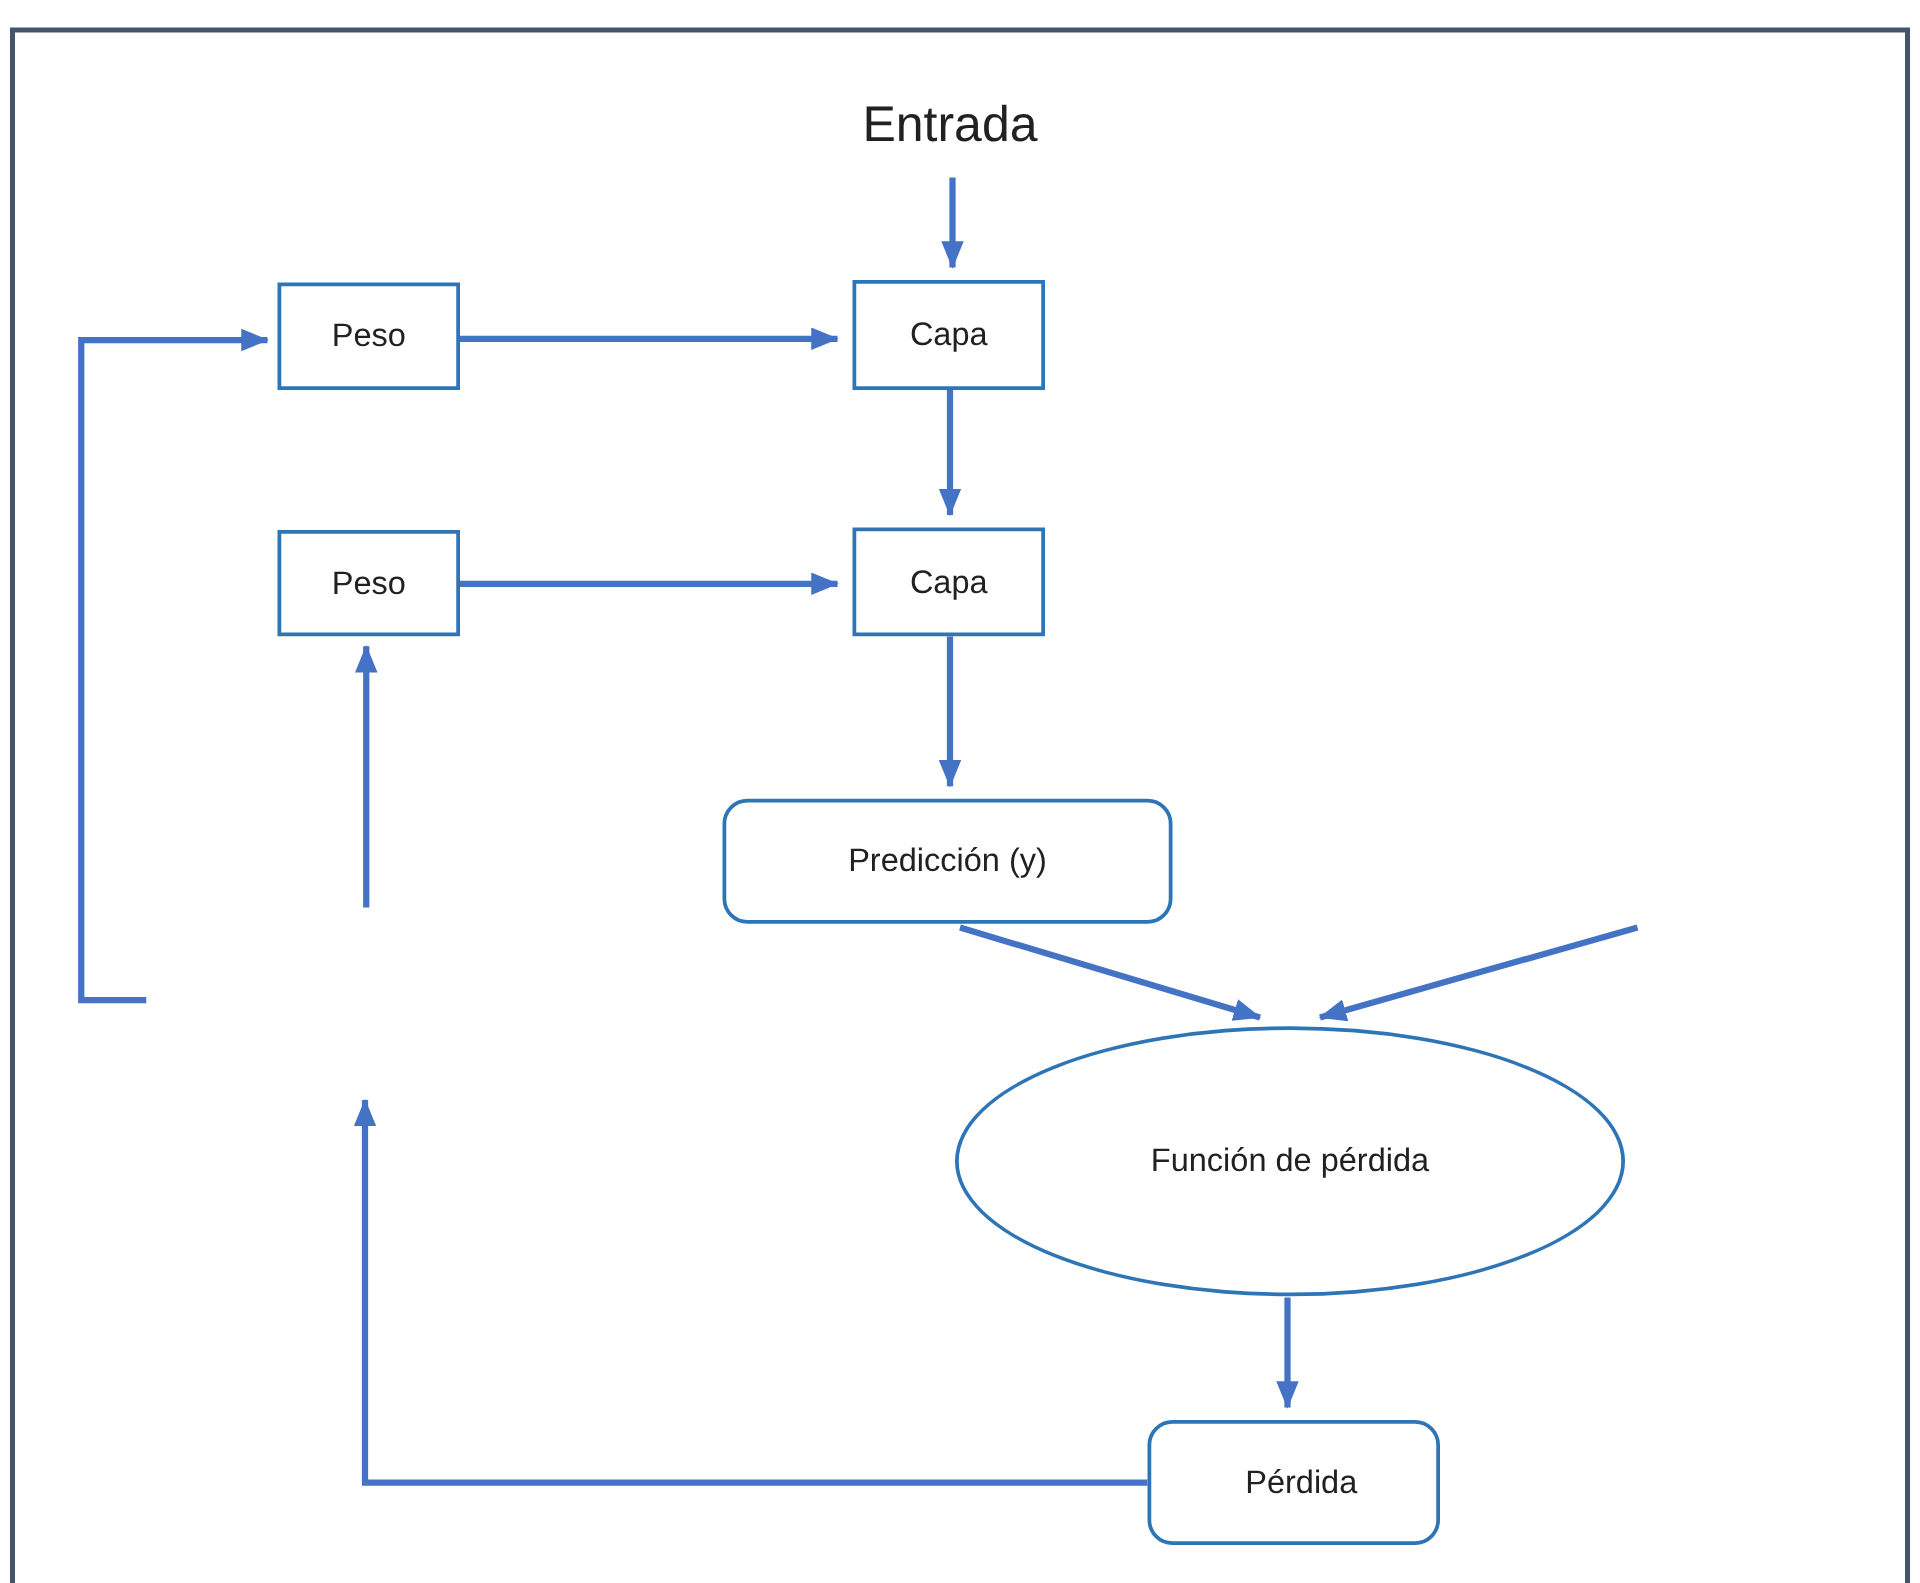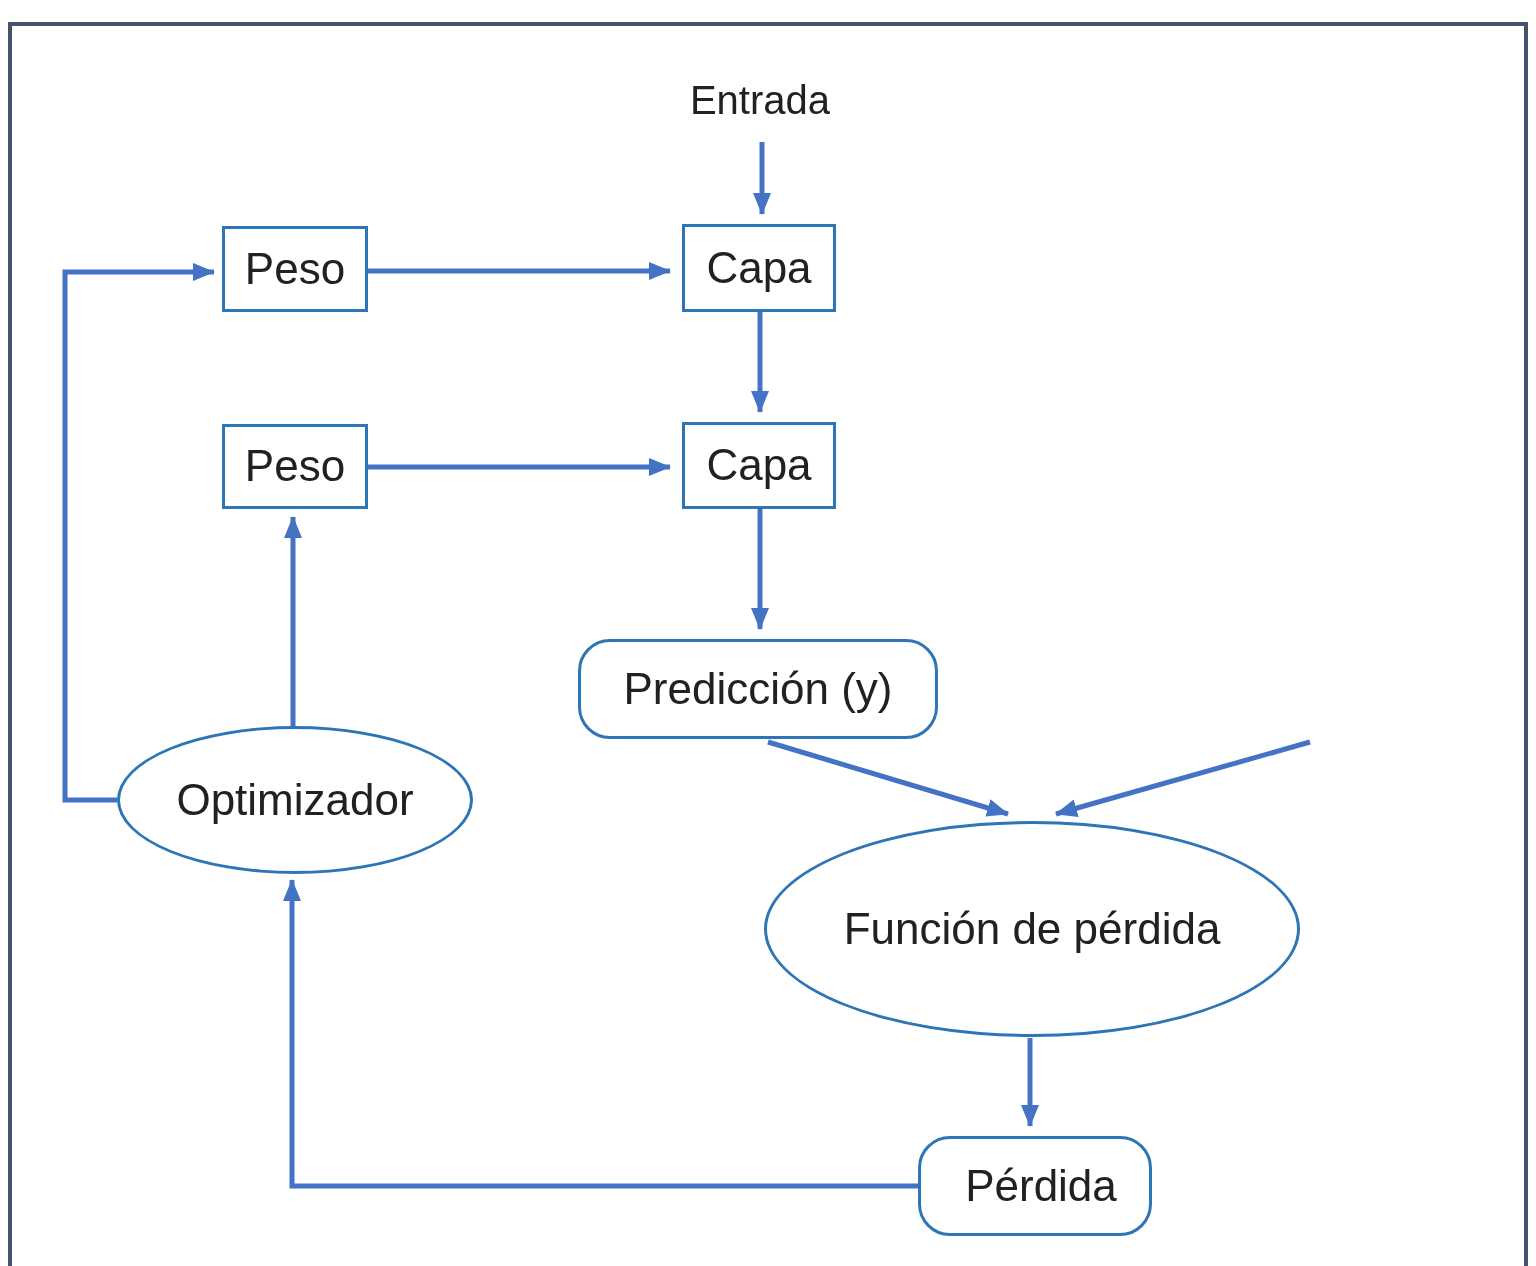--- a/index.html
+++ b/index.html
@@ -23,27 +23,27 @@
     position:absolute;left:8px;top:8px;right:8px;bottom:8px;
     border:4px solid var(--frame);
     pointer-events:none;
   }
   svg.edges{position:absolute;left:0;top:0;width:1536px;height:1266px;}
   .node{
     position:absolute;
     display:flex;align-items:center;justify-content:center;
     background:var(--bg);
     border:3px solid var(--box-border);
-    font-size:44px;
+    font-size:26px;
     line-height:1.2;
     text-align:center;
     box-sizing:border-box;
   }
   .node.rect{border-radius:0;}
-  .node.rounded{border-radius:32px;}
+  .node.rounded{border-radius:20px;}
   .node.ellipse{border-radius:50%;}
   .node.plain{border:none;font-size:40px;}
   .ellipse-label{display:flex;flex-direction:column;align-items:flex-start;}
 </style>
 </head>
 <body>
 
 <div class="canvas">
 
   <svg class="edges" viewBox="0 0 1536 1266">
@@ -104,18 +104,15 @@
   <div class="node ellipse" style="left:764px;top:807px;width:536px;height:216px;">
     <span class="ellipse-label">
       <span>Función de pérdida</span>
     </span>
   </div>
 
   <div class="node rounded" style="left:918px;top:1122px;width:234px;height:100px;padding-left:12px;">
     <span>Pérdida</span>
   </div>
 
-  <div class="node ellipse" style="left:117px;top:712px;width:356px;height:148px;">
-    <span>Optimizador</span>
-  </div>
 
   <div class="frame"></div>
 </div>
 
 </body></html>

